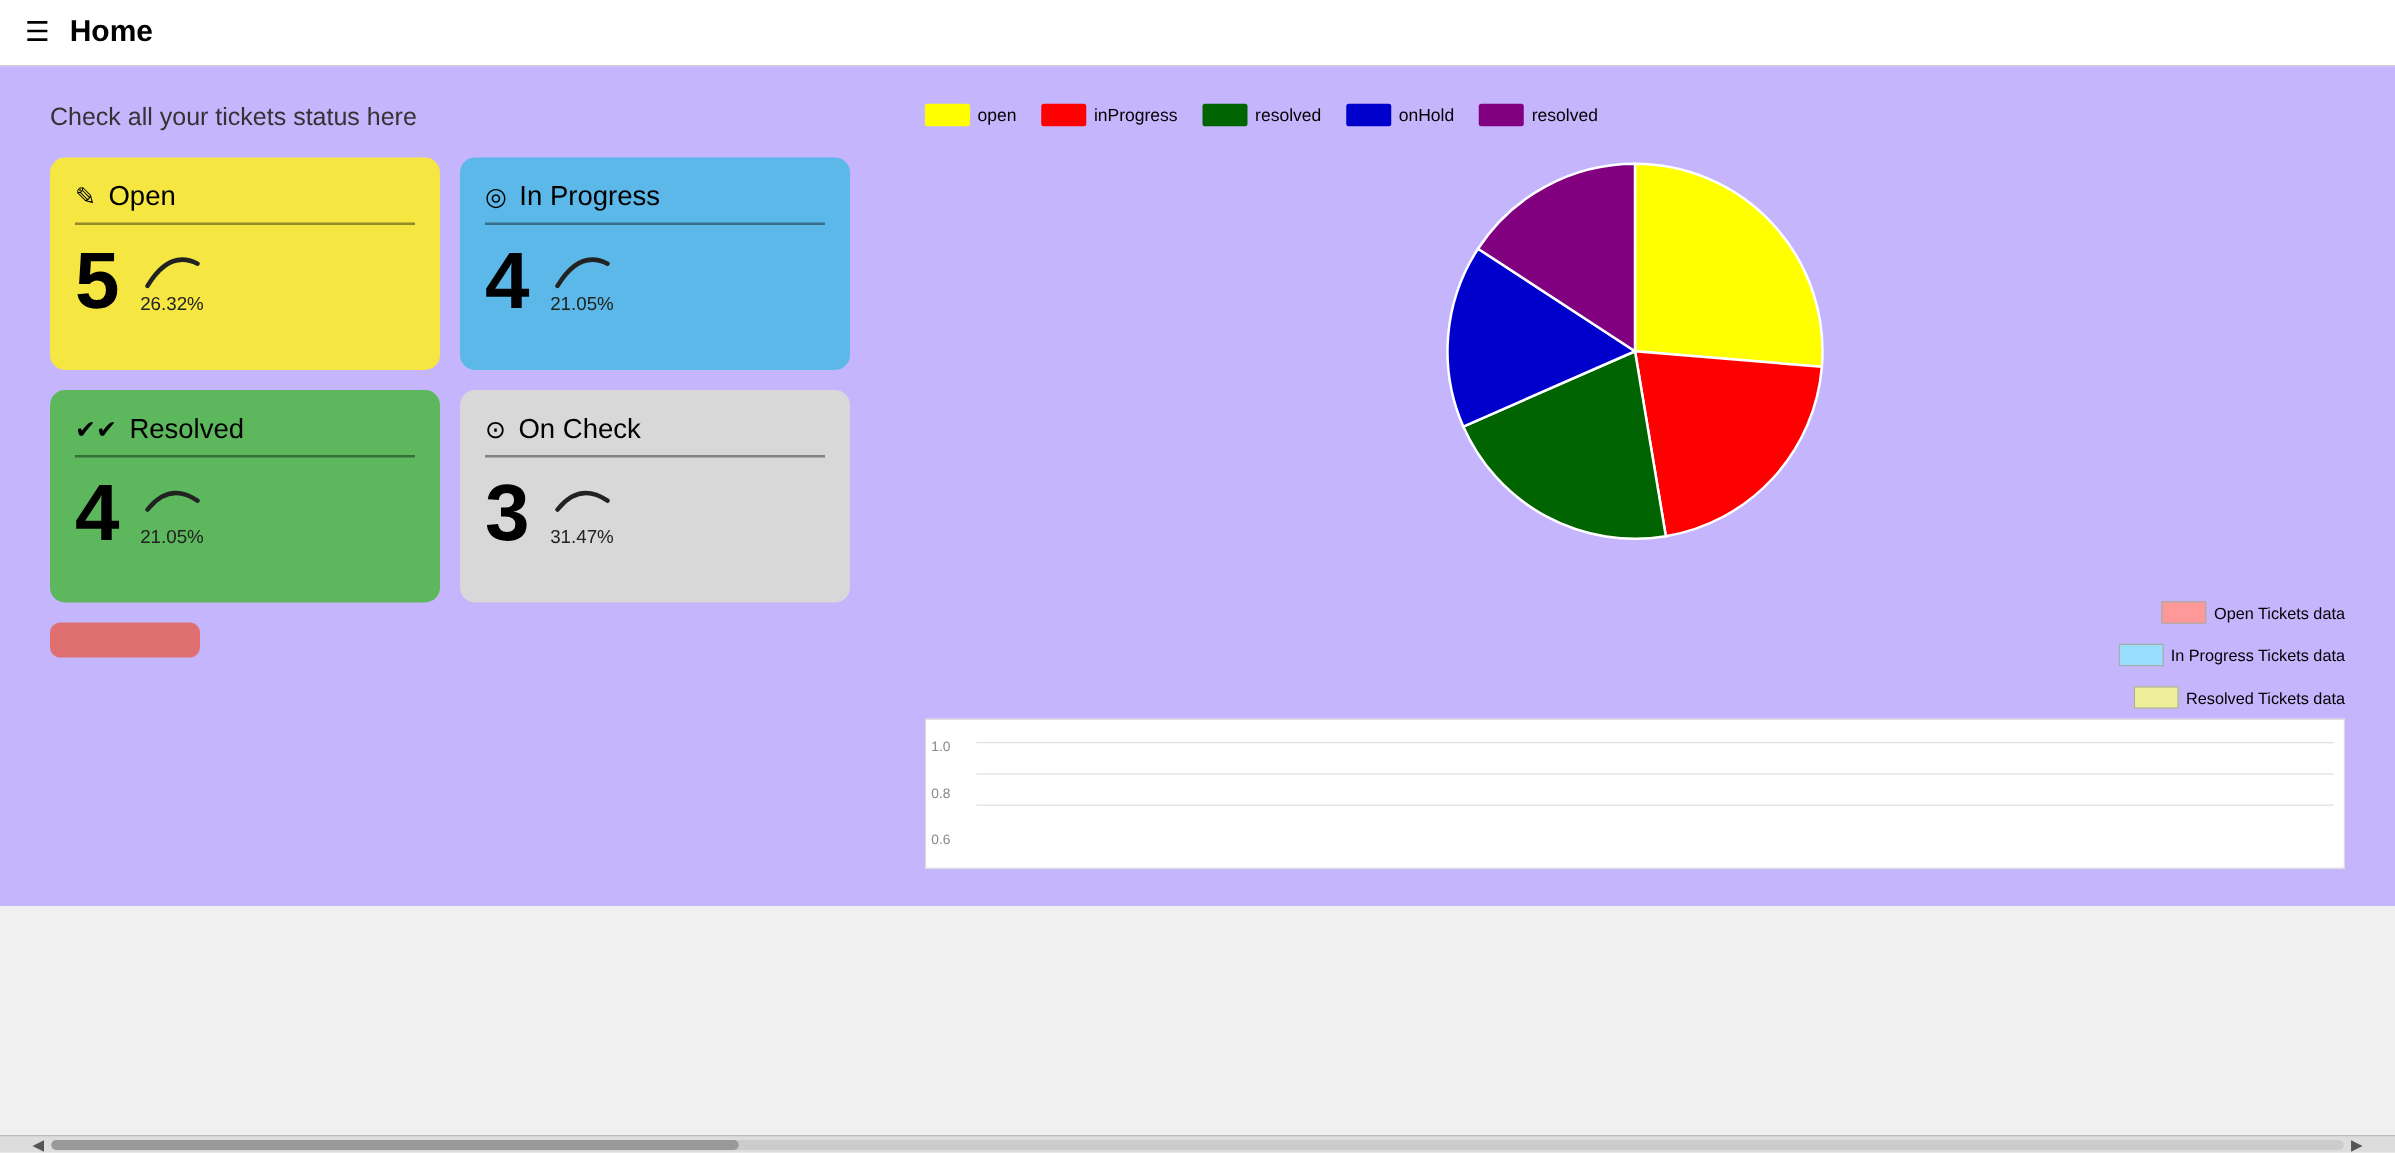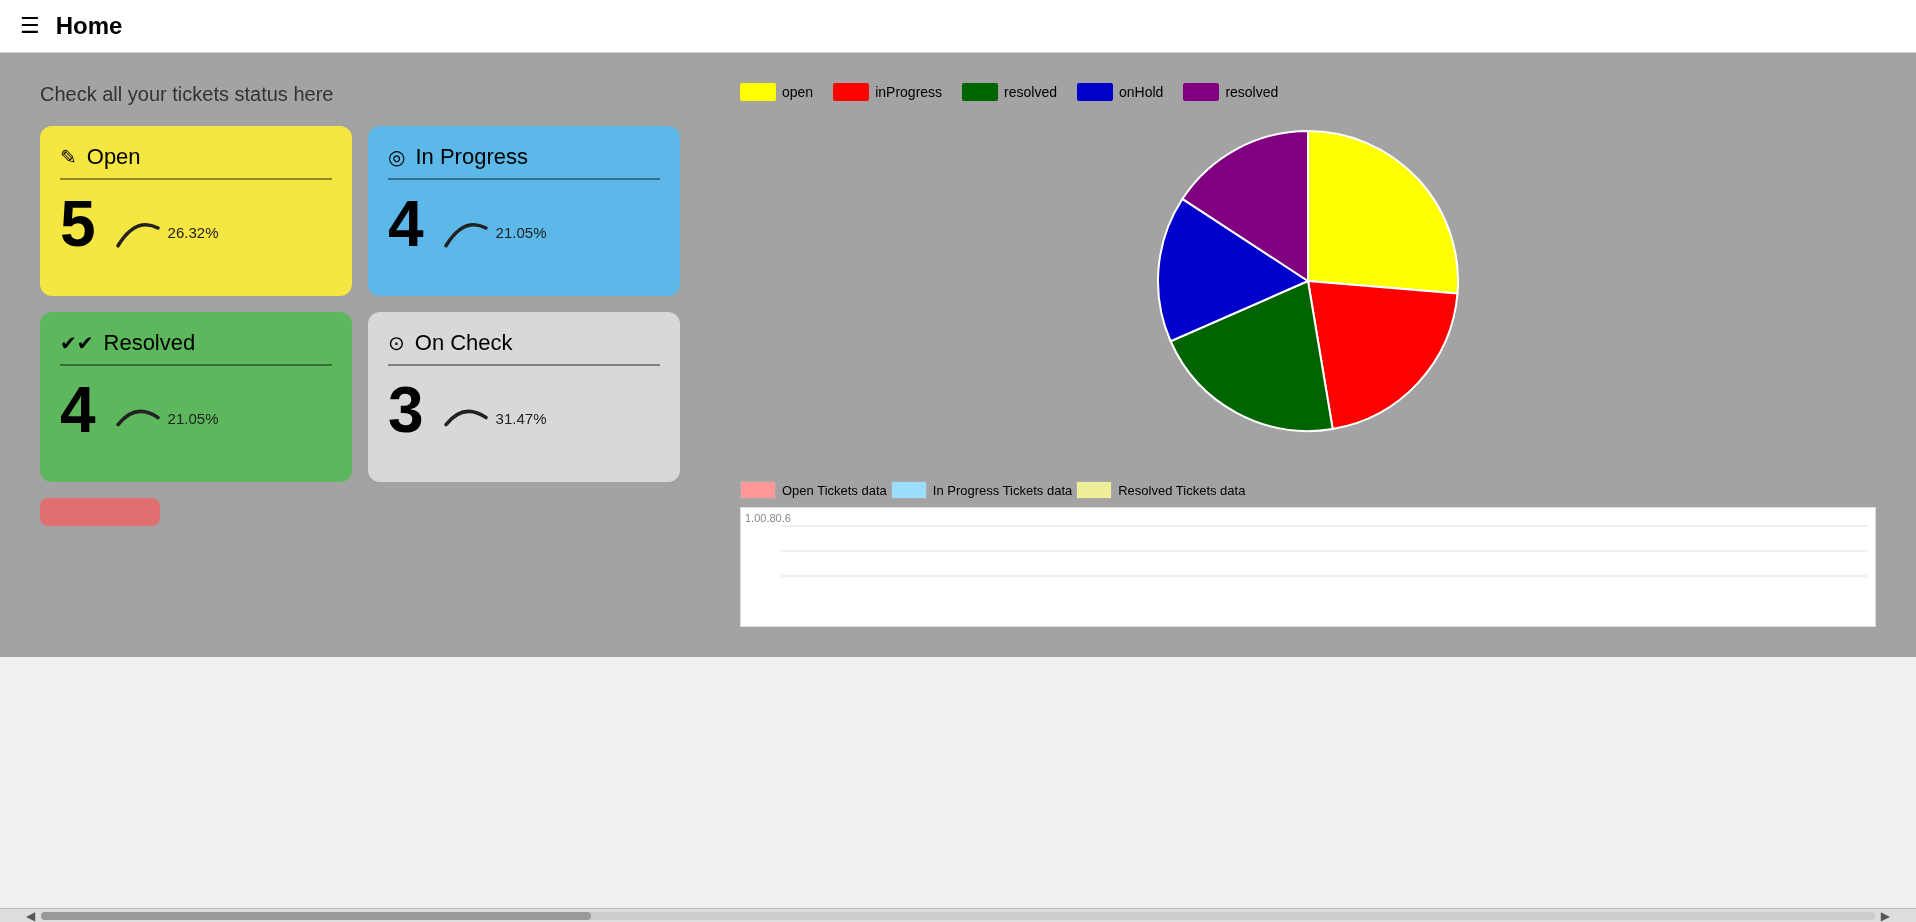--- a/index.html
+++ b/index.html
@@ -21,21 +21,21 @@
       cursor: pointer;
     }
     .page-title {
       font-size: 24px;
       font-weight: bold;
     }
     .main-content {
       display: flex;
       padding: 30px 40px;
       gap: 60px;
-      background: #a3a3a3;
+      background: #c4b5fd;
     }
     .left-panel {
       flex: 0 0 640px;
     }
     .right-panel {
       flex: 1;
     }
     .section-title {
       font-size: 20px;
       font-weight: normal;
@@ -79,20 +79,21 @@
       align-items: flex-end;
       gap: 12px;
     }
     .card-number {
       font-size: 64px;
       font-weight: 700;
       line-height: 1;
     }
     .card-percent-wrap {
       display: flex;
+      flex-direction: column;
       align-items: center;
       position: relative;
       margin-bottom: 4px;
     }
     .card-percent {
       font-size: 15px;
       font-weight: 500;
       color: #222;
     }
     .arc-svg {
@@ -124,44 +125,45 @@
     
     .pie-container {
       display: flex;
       justify-content: center;
       margin-bottom: 30px;
     }
 
     
     .bar-legend {
       display: flex;
-      gap: 4px;
+      gap: 16px;
       align-items: flex-end;
       margin-bottom: 8px;
       font-size: 13px;
       flex-wrap: wrap;
+      flex-direction: column;
     }
     .bar-legend-item {
       display: flex;
       align-items: center;
       gap: 6px;
     }
     .bar-legend-color {
       width: 36px;
       height: 18px;
       display: inline-block;
       border: 1px solid #aaa;
     }
     .y-labels {
       position: absolute;
       left: 0;
       top: 0;
       height: 100%;
       display: flex;
-      flex-direction: row;
+      flex-direction: column;
       justify-content: space-around;
       font-size: 11px;
       color: #888;
       padding: 4px 4px;
     }
 
     
     .scrollbar-container {
       position: fixed;
       bottom: 0;

